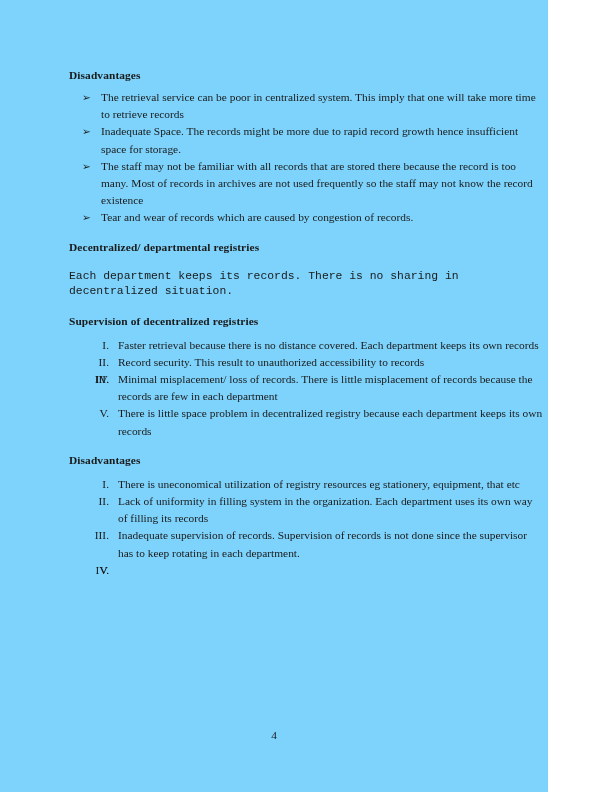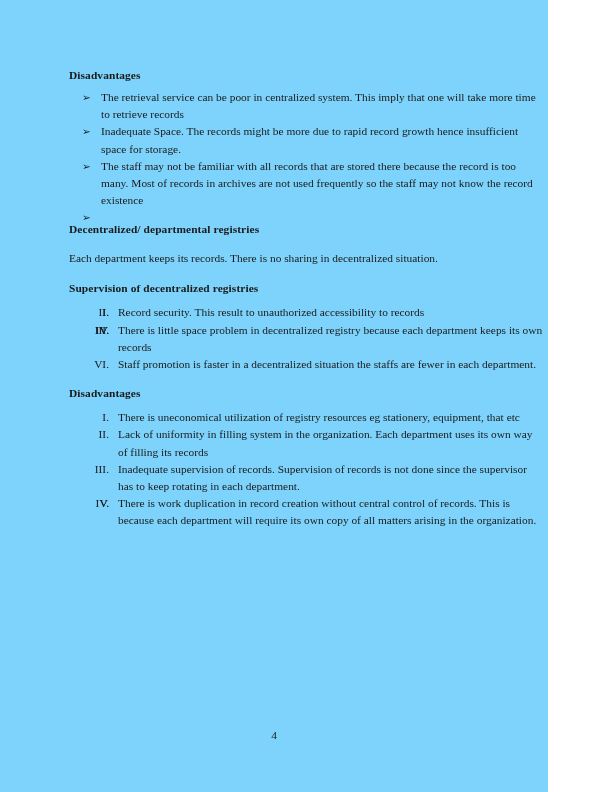--- a/index.html
+++ b/index.html
@@ -32,20 +32,21 @@
     line-height: 14px;
     letter-spacing: 0.1px;
   }
 
   p.para {
     font-size: 11.4px;
     margin: 0;
     padding: 0;
     line-height: 15px;
     text-align: left;
+    font-family: Liberation Mono, monospace;
   }
 
   
   ul.arrow-list {
     list-style: none;
     margin: 0;
     padding: 0;
   }
   ul.arrow-list > li {
     position: relative;
@@ -118,55 +119,54 @@
       <li>
         <span class="bullet">➢</span>
         <span>Inadequate Space. The records might be more due to rapid record growth hence insufficient space for storage.</span>
       </li>
       <li>
         <span class="bullet">➢</span>
         <span>The staff may not be familiar with all records that are stored there because the record is too many. Most of records in archives are not used frequently so the staff may not know the record existence</span>
       </li>
       <li>
         <span class="bullet">➢</span>
+        <span>Tear and wear of records which are caused by congestion of records.</span>
       </li>
     </ul>
 
     <div class="gap-md"></div>
 
     <h2 class="heading">Decentralized/ departmental registries</h2>
     <div class="gap-lg"></div>
     <p class="para">Each department keeps its records. There is no sharing in decentralized situation.</p>
 
     <div class="gap-lg"></div>
 
     <h2 class="heading">Supervision of decentralized registries</h2>
     <div class="gap-sm"></div>
 
     <ol class="roman-list">
       <li>
         <span class="marker">I.</span>
+        <span>Faster retrieval because there is no distance covered. Each department keeps its own records</span>
       </li>
       <li>
         <span class="marker">II.</span>
         <span>Record security. This result to unauthorized accessibility to records</span>
       </li>
       <li>
         <span class="marker">III.</span>
       </li>
       <li>
         <span class="marker">IV.</span>
+        <span>Minimal misplacement/ loss of records. There is little misplacement of records because the records are few in each department</span>
       </li>
       <li>
         <span class="marker">V.</span>
         <span>There is little space problem in decentralized registry because each department keeps its own records</span>
-      </li>
-      <li>
-        <span class="marker">VI.</span>
-        <span>Staff promotion is faster in a decentralized situation the staffs are fewer in each department.</span>
       </li>
     </ol>
 
     <div class="gap-md"></div>
 
     <h2 class="heading">Disadvantages</h2>
     <div class="gap-sm"></div>
 
     <ol class="roman-list">
       <li>
@@ -179,20 +179,19 @@
       </li>
       <li>
         <span class="marker">III.</span>
         <span>Inadequate supervision of records. Supervision of records is not done since the supervisor has to keep rotating in each department.</span>
       </li>
       <li>
         <span class="marker">IV.</span>
       </li>
       <li>
         <span class="marker">V.</span>
-        <span>There is work duplication in record creation without central control of records. This is because each department will require its own copy of all matters arising in the organization.</span>
       </li>
     </ol>
 
   </div>
 
   <div class="page-number">4</div>
 </div>
 
 </body></html>

